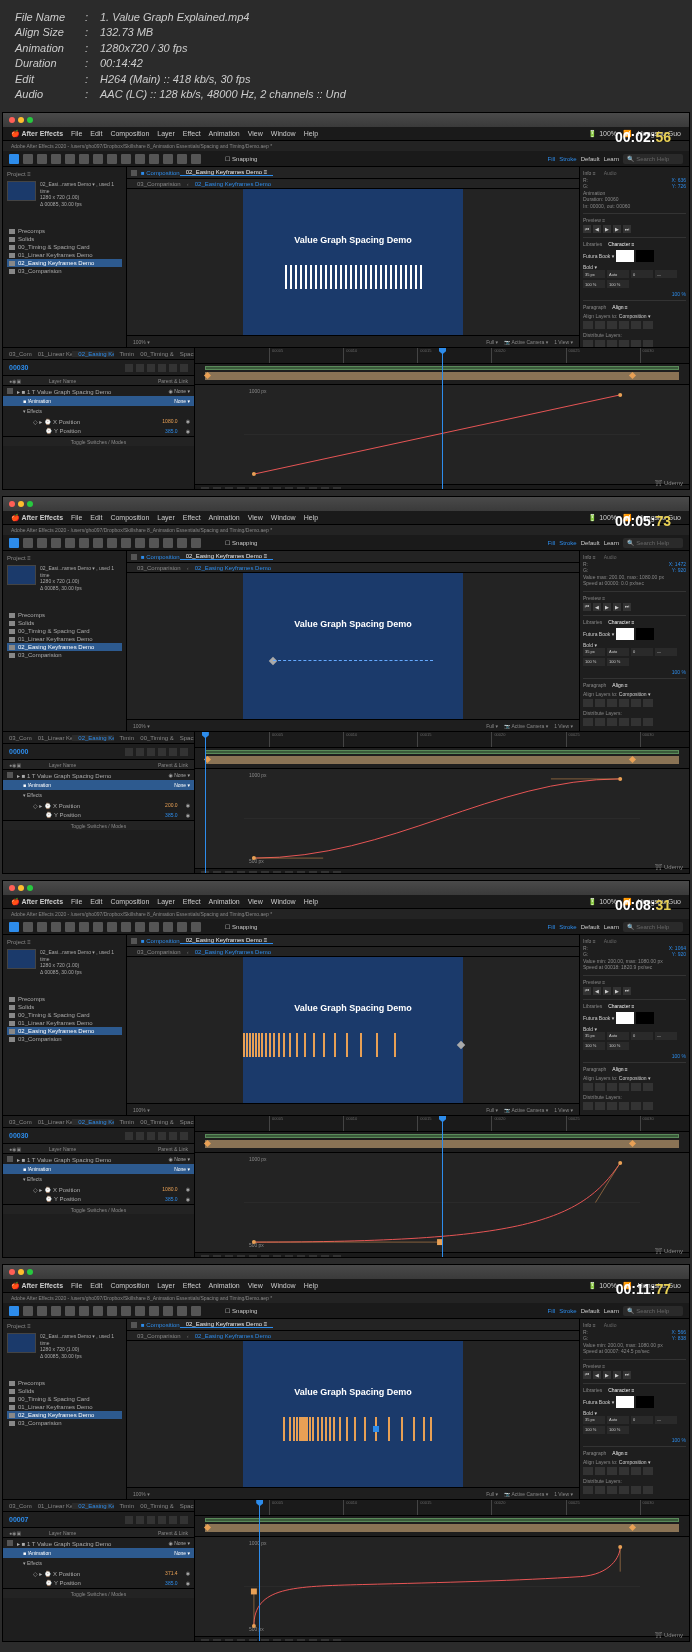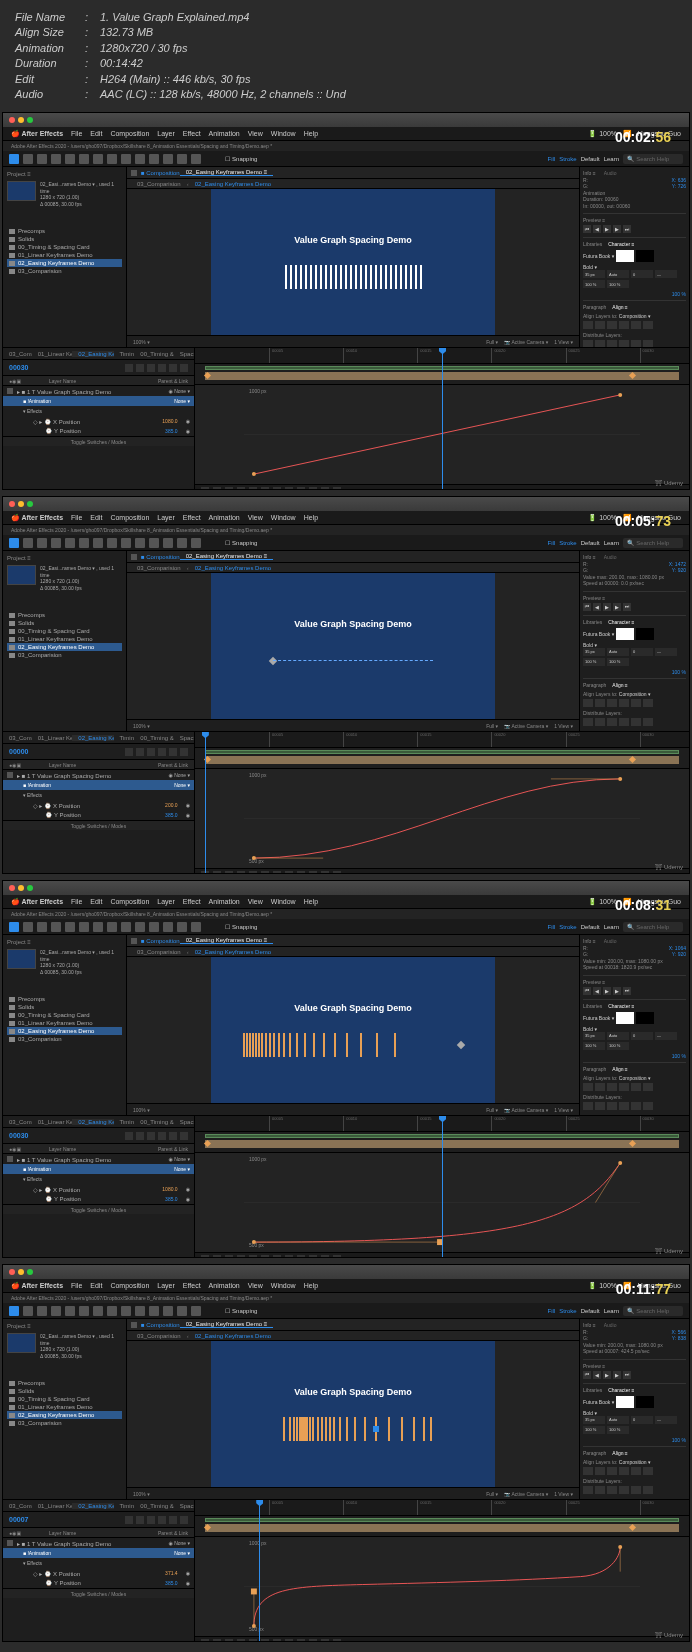--- a/index.html
+++ b/index.html
@@ -79,21 +79,21 @@
 .folder-list { margin-top: 20px; font-size: 6px; }
 .folder-item { padding: 1px 2px; color: #aaa; display: flex; align-items: center; gap: 3px; }
 .folder-item.active { background: #2d5a8f; color: #fff; }
 .folder-icon { width: 6px; height: 5px; background: #888; }
 .center-panel { flex: 1; background: #1e1e1e; display: flex; flex-direction: column; position: relative; }
 .comp-tabs { height: 12px; background: #232323; display: flex; align-items: center; font-size: 6px; padding: 0 4px; border-bottom: 1px solid #000; }
 .comp-tab { padding: 0 6px; color: #888; }
 .comp-tab.active { color: #eee; border-bottom: 1px solid #2d8ceb; }
 .lock-icon { width: 6px; height: 6px; background: #555; margin-right: 4px; }
 .viewer { flex: 1; background: #232323; display: flex; align-items: center; justify-content: center; position: relative; }
-.canvas { background: #1b3a6b; width: 284px; height: 146px; display: flex; flex-direction: column; align-items: center; justify-content: center; position: relative; }
+.canvas { background: #1b3a6b; width: 220px; height: 146px; display: flex; flex-direction: column; align-items: center; justify-content: center; position: relative; }
 .canvas-title { color: #fff; font-size: 9px; font-weight: bold; margin-bottom: 20px; }
 .ticks { display: flex; gap: 3px; }
 .tick { width: 2px; height: 24px; background: #fff; }
 .tick.orange { background: #e8a055; }
 .marker-dot { width: 6px; height: 6px; background: #888; transform: rotate(45deg); position: absolute; }
 .viewer-footer { height: 12px; background: #1e1e1e; font-size: 5px; display: flex; align-items: center; padding: 0 6px; gap: 6px; color: #888; border-top:1px solid #000;}
 .right-panel { width: 110px; background: #1e1e1e; border-left: 1px solid #000; font-size: 5px; padding: 3px; }
 .search-bar { background: #2a2a2a; height: 10px; border-radius: 2px; margin-bottom: 4px; display:flex; align-items:center; padding:0 4px; color:#666;}
 .info-box { font-size: 5px; color: #888; line-height: 1.3; margin-bottom: 4px; }
 .info-row { display: flex; justify-content: space-between; }
@@ -176,21 +176,21 @@
       <span>1280x720 / 30 fps</span>
     </div>
   <div class="file-info-row">
       <span class="file-info-label">Duration</span>
       <span class="file-info-sep">:</span>
       <span>00:14:42</span>
     </div>
   <div class="file-info-row">
       <span class="file-info-label">Edit</span>
       <span class="file-info-sep">:</span>
-      <span>H264 (Main) :: 446 kb/s, 30 fps</span>
+      <span>H264 (Main) :: 418 kb/s, 30 fps</span>
     </div>
   <div class="file-info-row">
       <span class="file-info-label">Audio</span>
       <span class="file-info-sep">:</span>
       <span>AAC (LC) :: 128 kb/s, 48000 Hz, 2 channels :: Und</span>
     </div>
 </div>
 
 <div class="screenshots" id="screenshots">
   <div class="ae-window">

